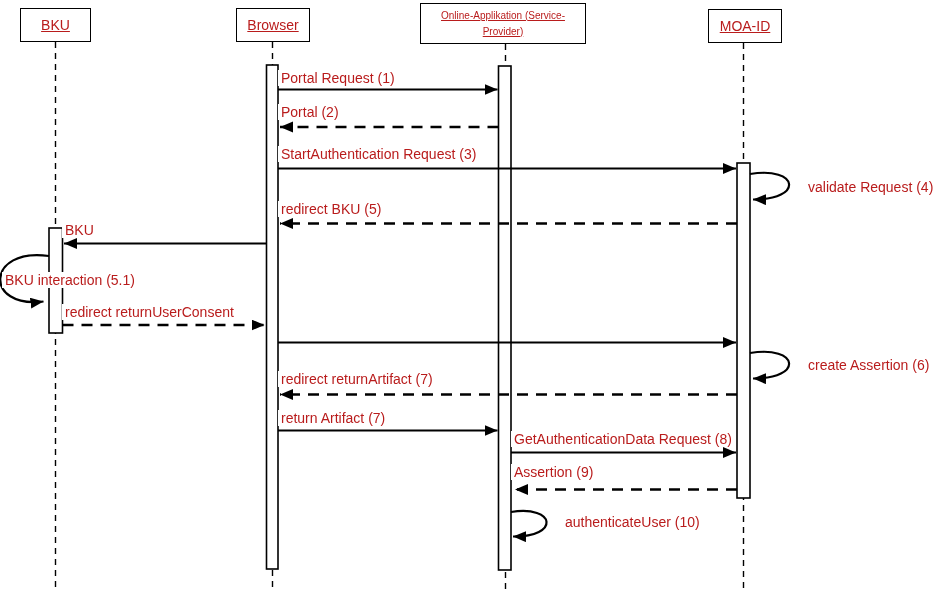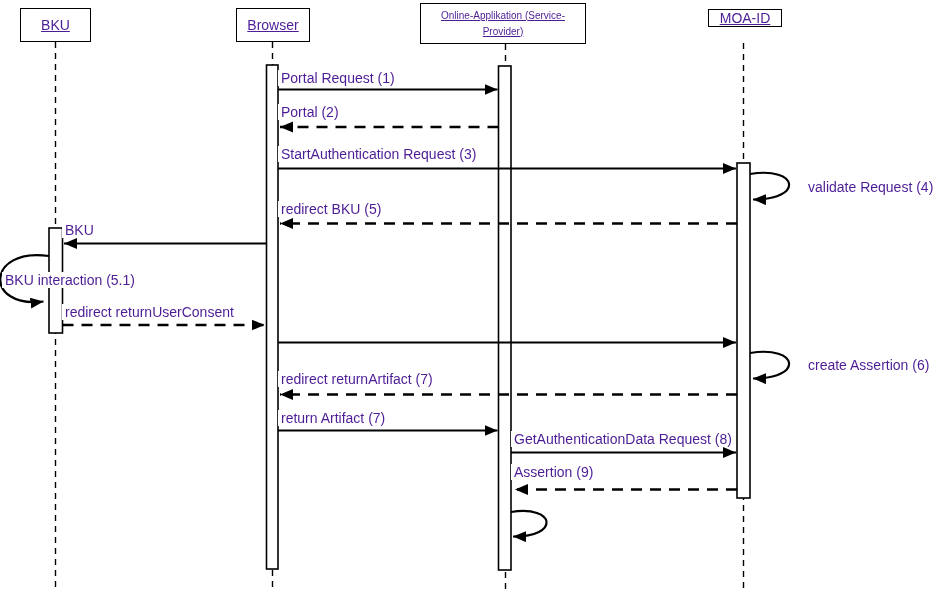--- a/index.html
+++ b/index.html
@@ -1,18 +1,18 @@
 <!DOCTYPE html>
 <html><head>
 <meta charset="utf-8">
 <style>
   html,body{margin:0;padding:0;background:#ffffff;}
   #stage{
     position:relative;width:936px;height:592px;background:#ffffff;
-    font-family:"Liberation Sans", sans-serif;color:#4c1d95;overflow:hidden;
+    font-family:"Liberation Sans", sans-serif;color:#b91c1c;overflow:hidden;
   }
   .actor-box{
     position:absolute;border:1.6px solid #000;background:#fff;
     display:flex;align-items:center;justify-content:center;text-align:center;
     font-size:14px;line-height:17px;z-index:6;box-sizing:border-box;
   }
   .actor-box span{text-decoration:underline;padding:0 4px;}
   svg.layer{position:absolute;left:0;top:0;z-index:4;}
   .msg-label{
     position:absolute;font-size:14px;line-height:16px;text-align:left;
@@ -28,21 +28,21 @@
 
   <div class="actor-box" style="left:20px;top:8px;width:71px;height:34px">
     <span>BKU</span>
   </div>
   <div class="actor-box" style="left:236px;top:8px;width:74px;height:34px">
     <span>Browser</span>
   </div>
   <div class="actor-box" style="left:420px;top:3px;width:166px;height:41px;font-size:10px;line-height:16px">
     <span>Online-Applikation (Service-Provider)</span>
   </div>
-  <div class="actor-box" style="left:708px;top:9px;width:74px;height:18px">
+  <div class="actor-box" style="left:708px;top:9px;width:74px;height:34px">
     <span>MOA-ID</span>
   </div>
 
   <svg class="layer" width="936" height="592" viewBox="0 0 936 592">
     <defs>
       <marker id="arr" markerUnits="userSpaceOnUse" markerWidth="15" markerHeight="12" refX="13" refY="5.5" orient="auto">
         <path d="M0,0 L13,5.5 L0,11 Z" fill="#000"></path>
       </marker>
     </defs>
 
@@ -79,14 +79,15 @@
   <div class="msg-label la" style="left:805px;top:179px"><span>validate Request (4)</span></div>
   <div class="msg-label" style="left:278px;width:459px;top:201px"><span>redirect BKU (5)</span></div>
   <div class="msg-label" style="left:62px;width:205px;top:222px"><span>BKU</span></div>
   <div class="msg-label la" style="left:2px;top:272px"><span>BKU interaction (5.1)</span></div>
   <div class="msg-label" style="left:62px;width:205px;top:304px"><span>redirect returnUserConsent</span></div>
   <div class="msg-label la" style="left:805px;top:357px"><span>create Assertion (6)</span></div>
   <div class="msg-label" style="left:278px;width:459px;top:371px"><span>redirect returnArtifact (7)</span></div>
   <div class="msg-label" style="left:278px;width:220px;top:410px"><span>return Artifact (7)</span></div>
   <div class="msg-label" style="left:511px;width:226px;top:431px"><span>GetAuthenticationData Request (8)</span></div>
   <div class="msg-label" style="left:511px;width:226px;top:464px"><span>Assertion (9)</span></div>
+  <div class="msg-label la" style="left:562px;top:514px"><span>authenticateUser (10)</span></div>
 
 </div>
 
 </body></html>

